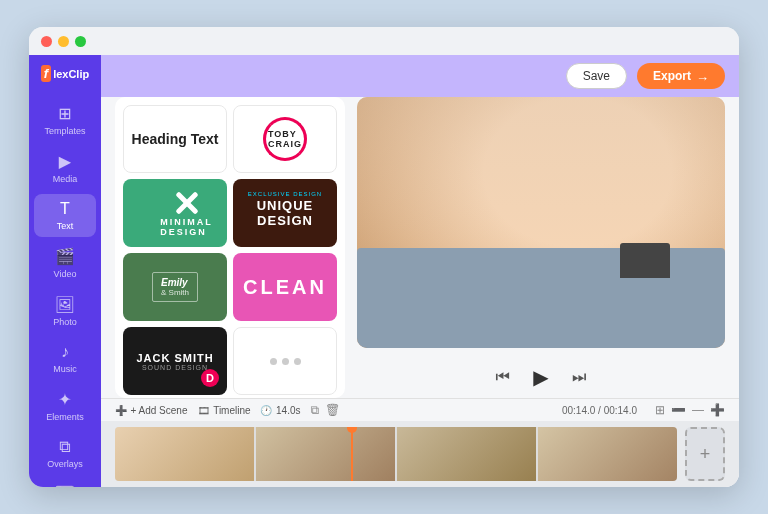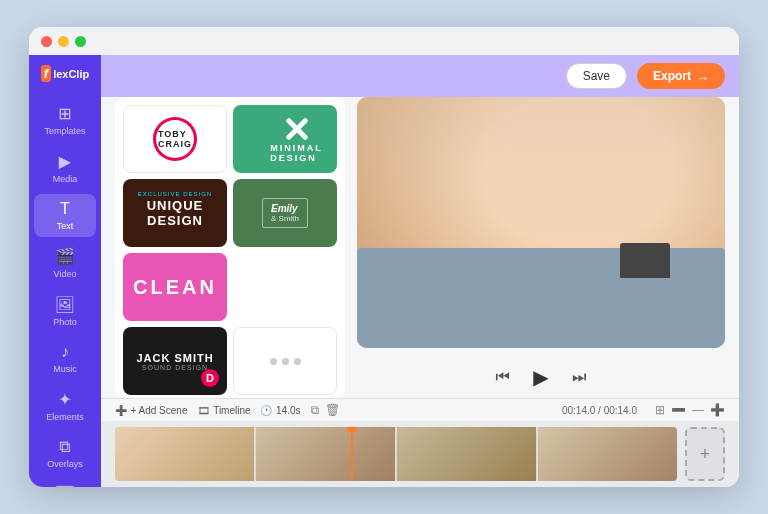--- a/index.html
+++ b/index.html
@@ -583,20 +583,23 @@
         <button class="export-btn">
           <span>Export</span>
           <span class="export-arrow">→</span>
         </button>
       </div>
 
       <div class="editor-area">
 
         <div class="text-panel">
 
+          <div class="text-card card-heading">
+            <span class="card-heading-text">Heading Text</span>
+          </div>
 
           <div class="text-card card-toby">
             <div class="toby-inner">
               <div class="toby-circle">
                 <div class="toby-arc-top"></div>
                 <div class="toby-arc-bottom"></div>
                 <span class="toby-text">TOBY<br>CRAIG</span>
               </div>
             </div>
           </div>

